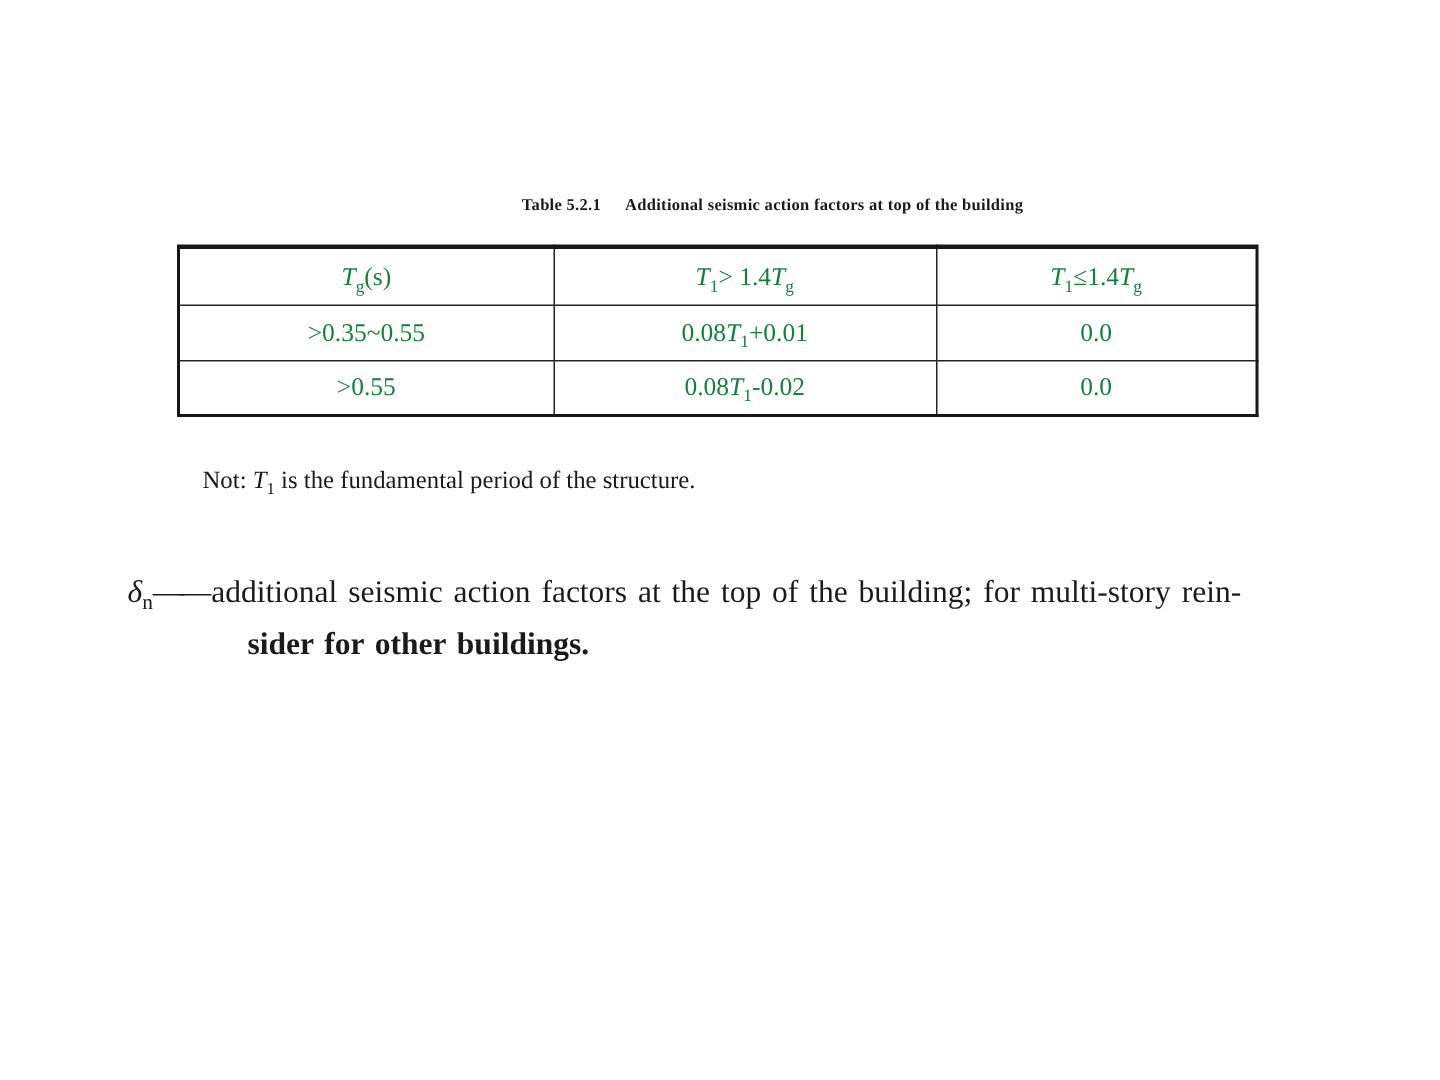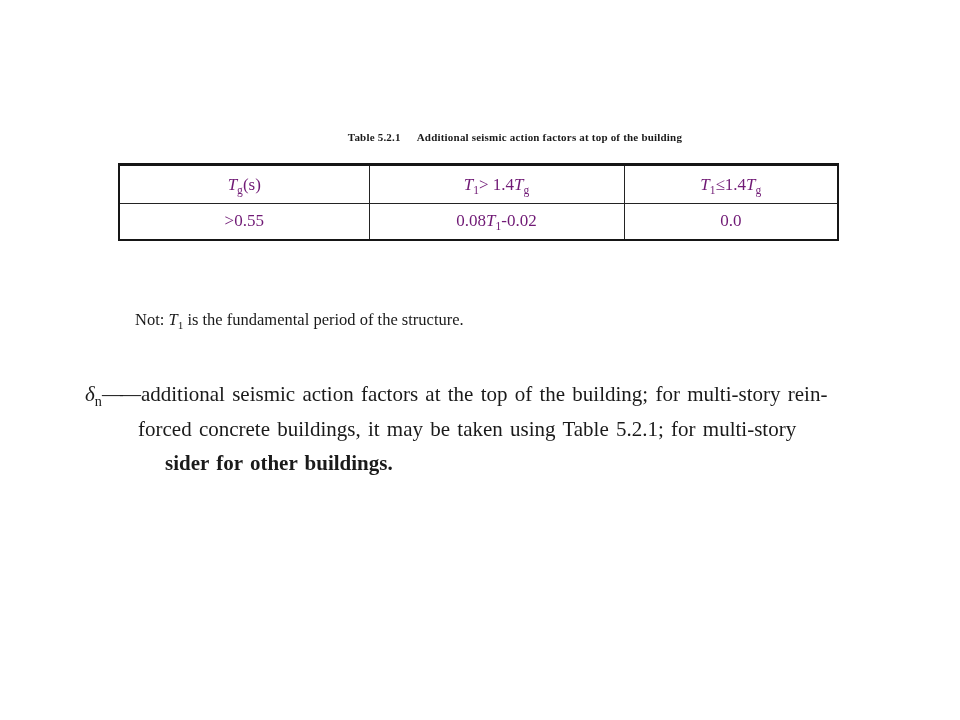--- a/index.html
+++ b/index.html
@@ -30,21 +30,21 @@
 
   
   .tbl {
     position: absolute;
     top: 163px;
     left: 118px;
     width: 719px;
     border-collapse: collapse;
     table-layout: fixed;
     font-size: 17px;
-    color: #701a75;
+    color: #15803d;
   }
   .tbl th, .tbl td {
     border: 1.5px solid #232323;
     text-align: center;
     vertical-align: middle;
     font-weight: normal;
     padding: 0;
   }
   .tbl { border: 2.5px solid #161616; border-top-width: 3px; }
   .tbl thead tr { height: 39px; }
@@ -94,30 +94,34 @@
     </colgroup>
     <thead>
       <tr>
         <th><i>T</i><sub>g</sub>(s)</th>
         <th><i>T</i><sub>1</sub>&gt; 1.4<i>T</i><sub>g</sub></th>
         <th><i>T</i><sub>1</sub>≤1.4<i>T</i><sub>g</sub></th>
       </tr>
     </thead>
     <tbody>
       <tr>
+        <td>&gt;0.35~0.55</td>
+        <td>0.08<i>T</i><sub>1</sub>+0.01</td>
+        <td>0.0</td>
+      </tr>
+      <tr>
         <td>&gt;0.55</td>
         <td>0.08<i>T</i><sub>1</sub>-0.02</td>
         <td>0.0</td>
       </tr>
     </tbody>
   </table>
 
   <div class="note">Not: <i>T</i><sub>1</sub> is the fundamental period of the structure.</div>
 
   <div class="para">
     <div class="para-line">
       <span><i>δ</i><sub>n</sub></span><span class="term-dash">——</span><span>additional seismic action factors at the top of the building; for multi-story rein-</span>
     </div>
-    <div class="para-line p-cont">forced concrete buildings, it may be taken using Table 5.2.1; for multi-story</div>
     <div class="para-line p-last">sider for other buildings.</div>
   </div>
 
 </div>
 
 </body></html>

